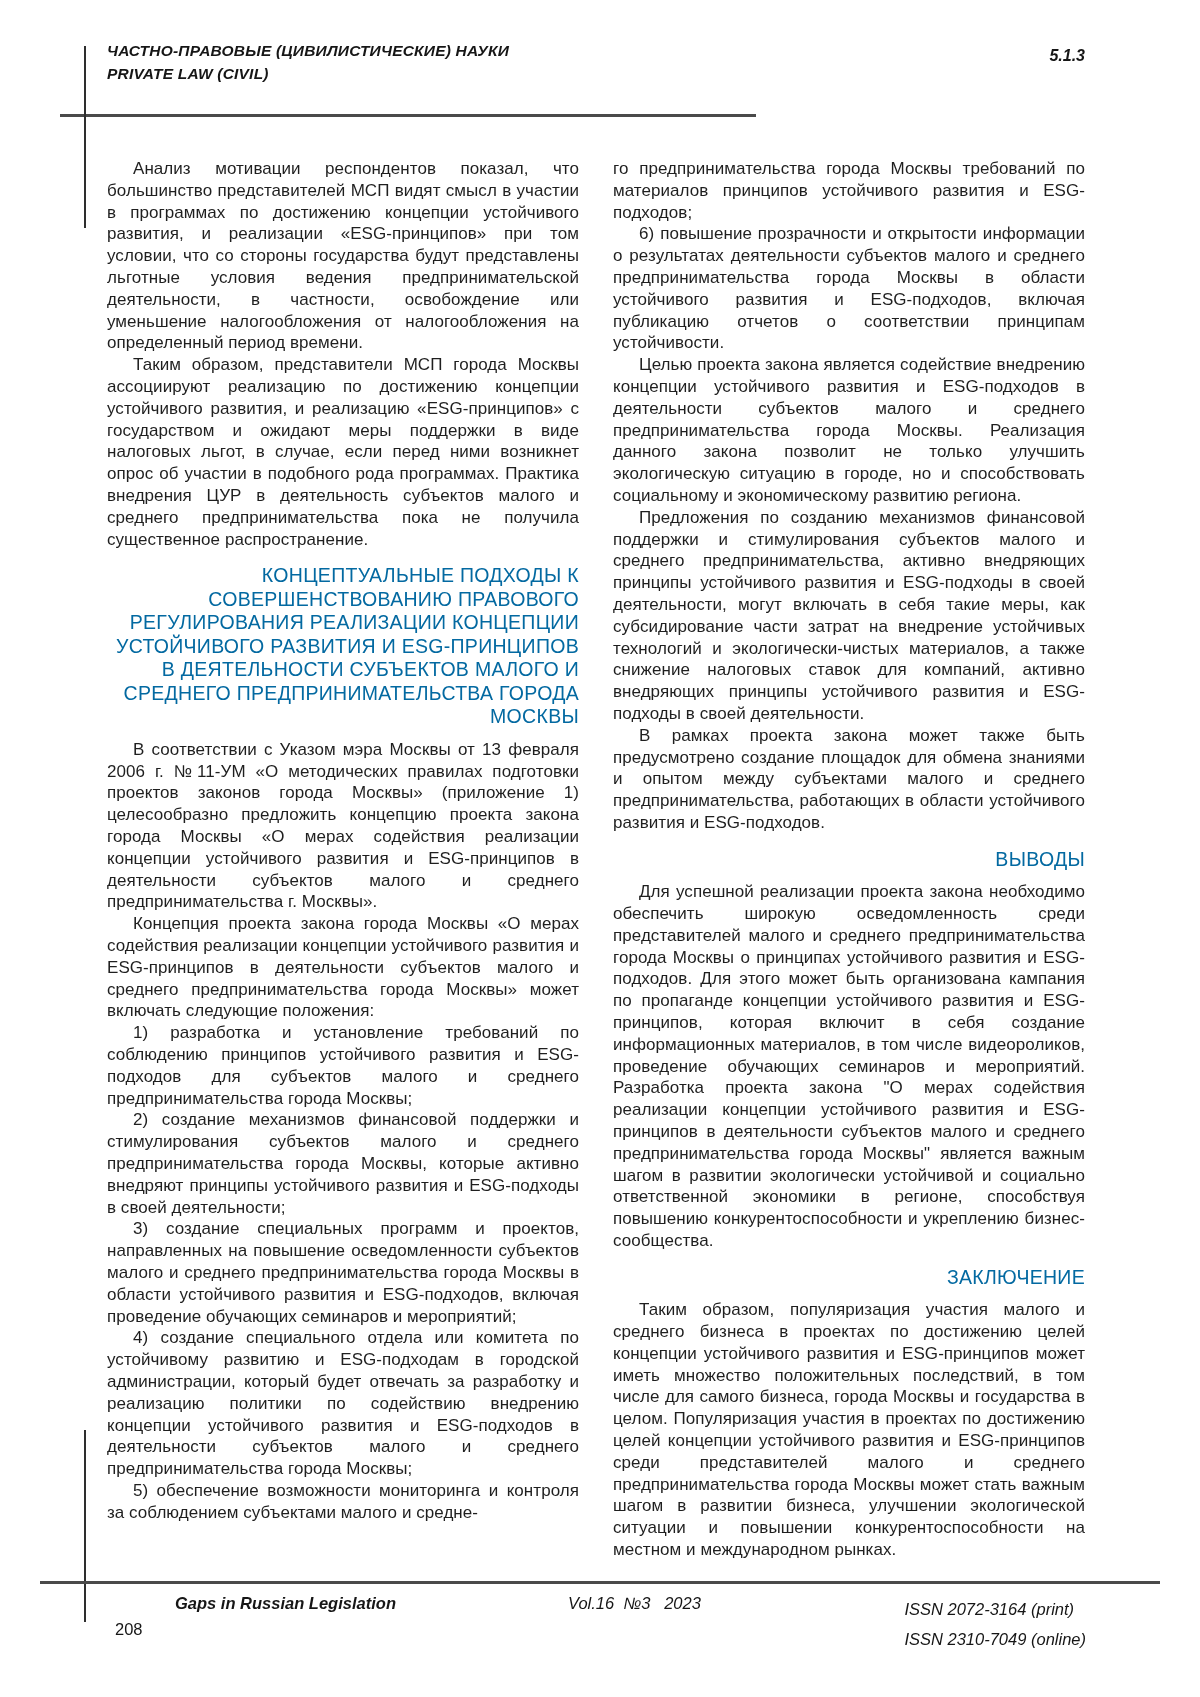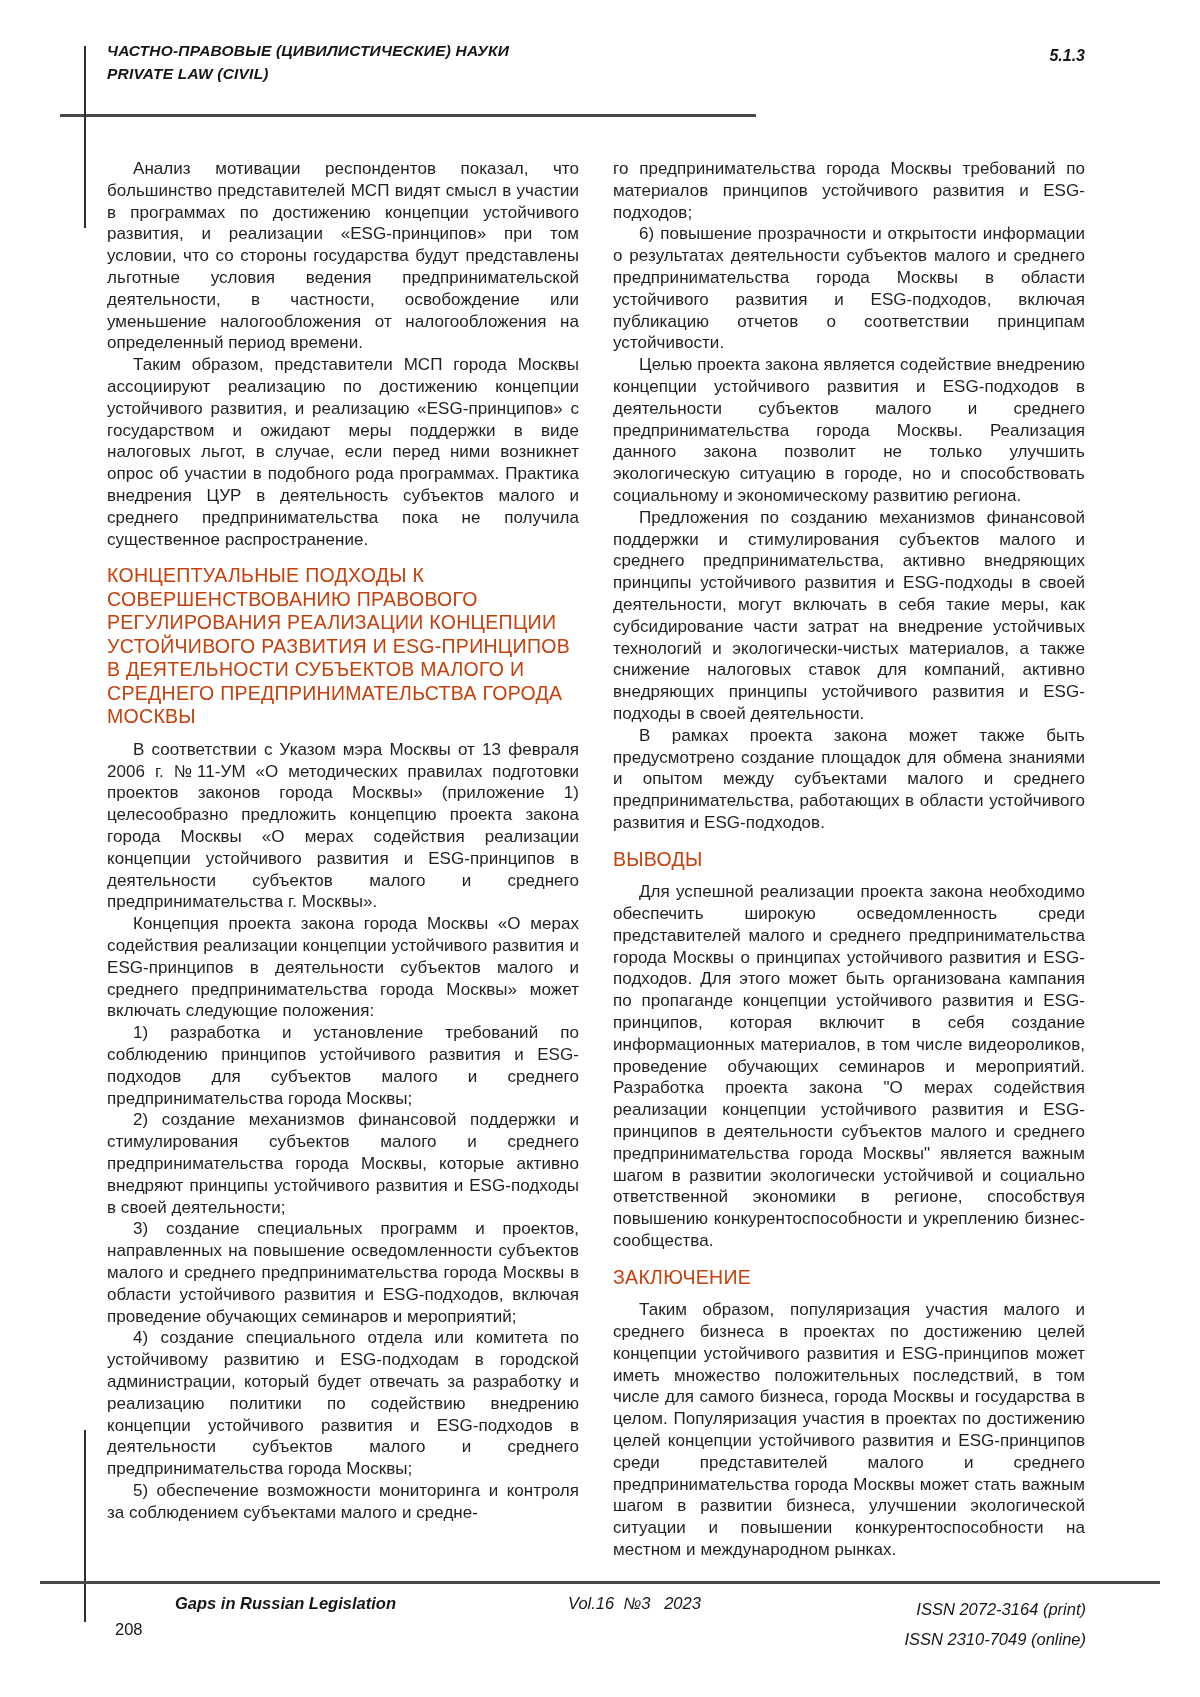--- a/index.html
+++ b/index.html
@@ -33,29 +33,29 @@
     display:flex; gap:34px; align-items:flex-start;margin-top:36px;
   }
   .col { width:472px; }
   p.body-p {
     margin:0; font-size:17px; line-height:21.8px;
     text-align:justify; text-indent:26px; letter-spacing:0.05px; color:#1f1f1f;
   }
   p.no-indent { text-indent:0; }
   h2.sec-heading {
     margin:14px 0 10px; font-size:19.5px; line-height:23.5px;
-    font-weight:400; letter-spacing:0.3px; color:#c2410c; text-align:left;
+    font-weight:400; letter-spacing:0.3px; color:#0369a1; text-align:right;
   }
 
   
   .footer-item { position:absolute; font-size:16.5px; color:#161616; }
   #footer-page { left:115px; top:1620px; font-style:normal; }
   #footer-journal { left:175px; top:1594px; font-style:italic;font-weight:bold; }
   #footer-vol { left:568px; top:1594px; font-style:italic; white-space:pre; }
-  #footer-issn { right:114px; top:1594px; font-style:italic; text-align:right; line-height:30px; }
+  #footer-issn { right:114px; top:1594px; font-style:italic; text-align:left; line-height:30px; }
 </style>
 </head>
 <body>
 
 <div class="rule" id="header-rule"></div>
 <div class="rule rule-v" id="left-rule-top"></div>
 <div class="rule rule-v" id="left-rule-bottom"></div>
 <div class="rule" id="footer-rule"></div>
 
 <div class="header-kicker">

